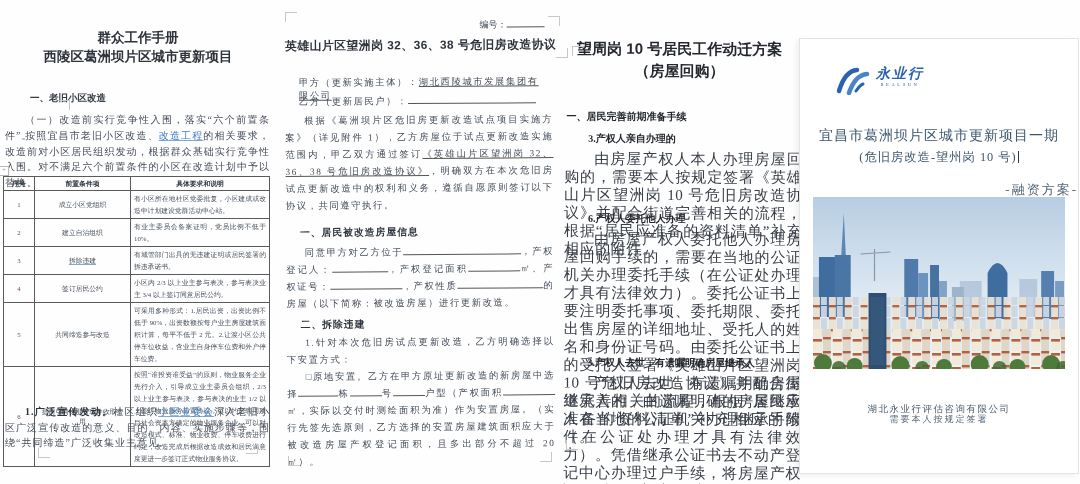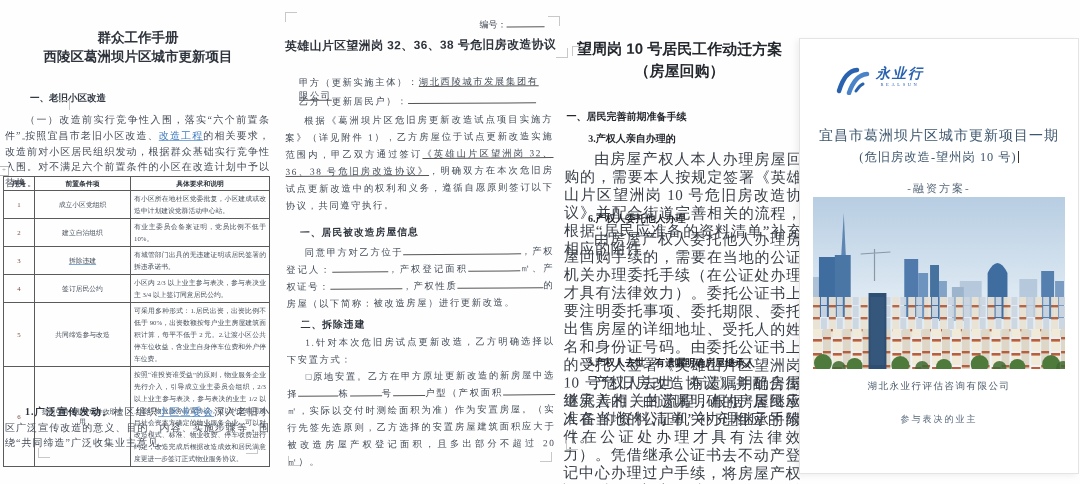--- a/index.html
+++ b/index.html
@@ -57,23 +57,23 @@
   
   #cover{left:799px;top:38px;width:278px;height:434px;background:#ffffff;
          border:1px solid #e4e4e4;box-shadow:-3px 2px 6px rgba(0,0,0,.06);}
   #cover .logo{position:absolute;left:36px;top:28px;display:flex;align-items:flex-start;gap:6px;}
   #cover .logo-txt{display:flex;flex-direction:column;line-height:1;}
   #cover .logo-name{font-size:14px;font-weight:bold;font-style:italic;color:#2a62b0;letter-spacing:2px;}
   #cover .logo-sub{font-size:4.5px;color:#2a62b0;letter-spacing:2.6px;margin-top:2px;}
   #cover .t1{position:absolute;left:0;right:0;top:88px;font-size:14px;color:#3d566e;letter-spacing:1px;}
   #cover .t2{position:absolute;left:0;right:0;top:110px;font-size:12.3px;color:#3d566e;letter-spacing:1px;}
   #cover .cursor{display:inline-block;width:1px;height:12px;background:#333;vertical-align:-2px;margin-left:1px;}
-  #cover .sub{position:absolute;left:0;right:0;top:142px;font-size:11px;color:#55677a;letter-spacing:2px;}
+  #cover .sub{position:absolute;left:0;right:0;top:142px;font-size:13px;color:#55677a;letter-spacing:2px;text-align:right;}
   #cover .img{position:absolute;left:13px;right:13px;top:158px;height:172px;overflow:hidden;}
-  #cover .company{position:absolute;left:0;right:0;top:341px;font-size:9.5px;color:#4a5a6a;letter-spacing:1.5px;}
+  #cover .company{position:absolute;left:0;right:0;top:364px;font-size:9.5px;color:#4a5a6a;letter-spacing:1.5px;}
   #cover .date{position:absolute;left:0;right:0;top:374px;font-size:9px;color:#55677a;letter-spacing:2px;}
 </style>
 </head>
 <body>
 
 <div id="canvas">
 
   <div class="page" id="doc1">
     <div class="title center">
       <div>群众工作手册</div>
@@ -227,21 +227,21 @@
         <g fill="#3f6a31" opacity="0.85">
           <circle cx="26" cy="171" r="7"></circle>
             <circle cx="110" cy="171" r="7"></circle>
             <circle cx="188" cy="171" r="7"></circle>
           <circle cx="252" cy="171" r="7"></circle>
         </g>
       </svg>
     </div>
 
     <div class="company">湖北永业行评估咨询有限公司</div>
-    <div class="date">参与表决的业主</div>
+    <div class="date">需要本人按规定签署</div>
   </div>
 
   <div class="mark tr" style="left:58px;top:100px;"></div>
   <div class="mark bl" style="left:38px;top:448px;"></div>
   <div class="mark br" style="left:246px;top:444px;"></div>
   <div class="mark tl" style="left:285px;top:12px;"></div>
   <div class="mark tr" style="left:548px;top:16px;"></div>
   <div class="mark br" style="left:556px;top:48px;"></div>
   <div class="mark bl" style="left:288px;top:456px;"></div>
   <div class="mark br" style="left:540px;top:452px;"></div>

